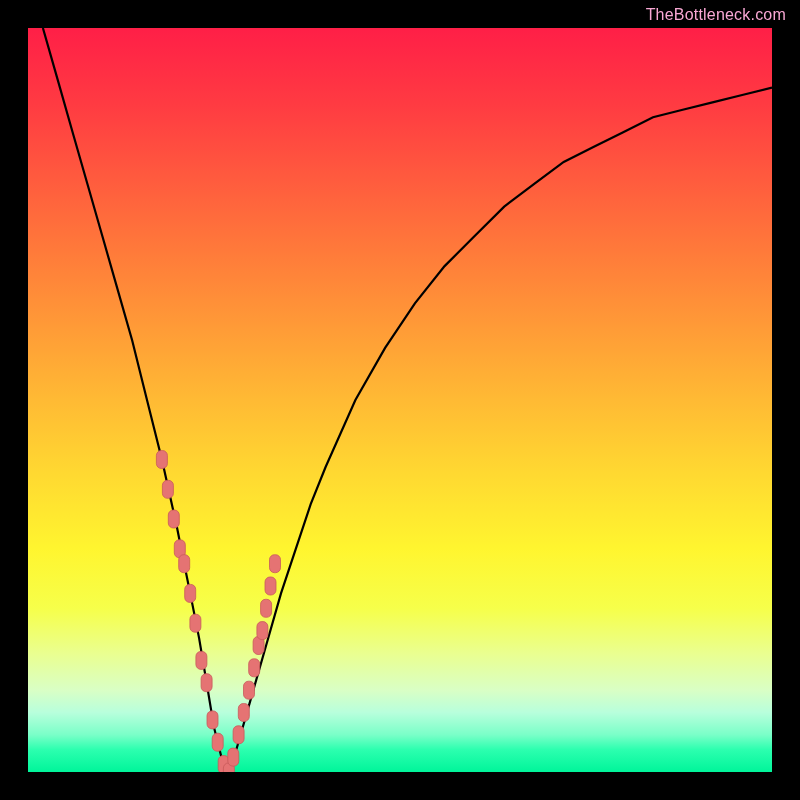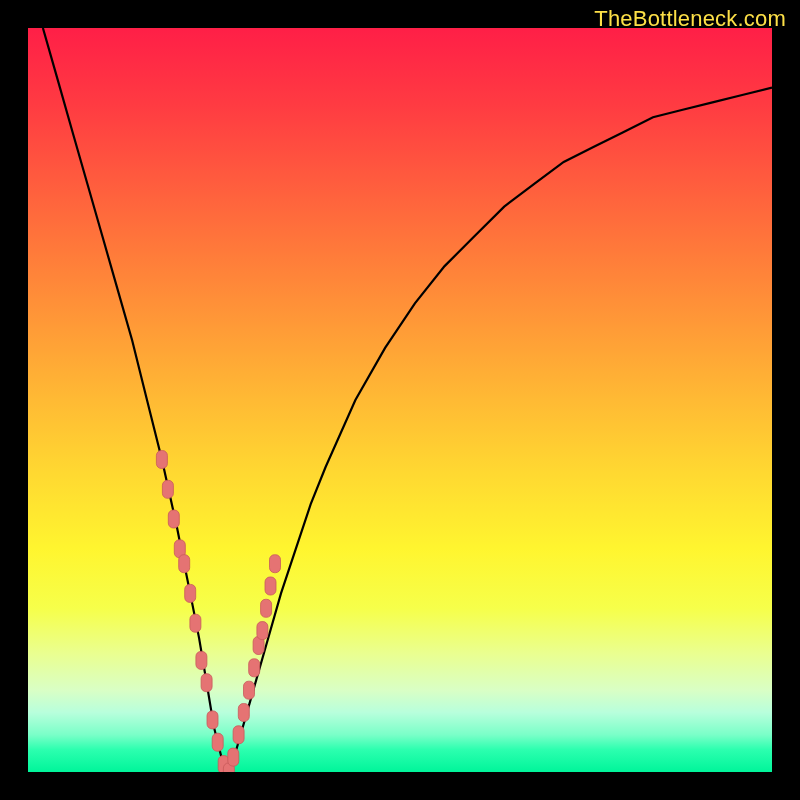--- a/index.html
+++ b/index.html
@@ -32,22 +32,22 @@
       #b8ffdc 92%,
       #7affc8 95%,
       #2cffaf 97%,
       #00f59a 100%
     );
   }
   .watermark {
     position: absolute;
     top: 6px;
     right: 14px;
-    color: #fde047;
-    font-size: 22px;
+    color: #f9a8d4;
+    font-size: 16px;
     font-weight: 500;
     letter-spacing: 0.2px;
     user-select: none;
   }
   svg.plot {
     position: absolute;
     left: 0;
     top: 0;
     width: 744px;
     height: 744px;

